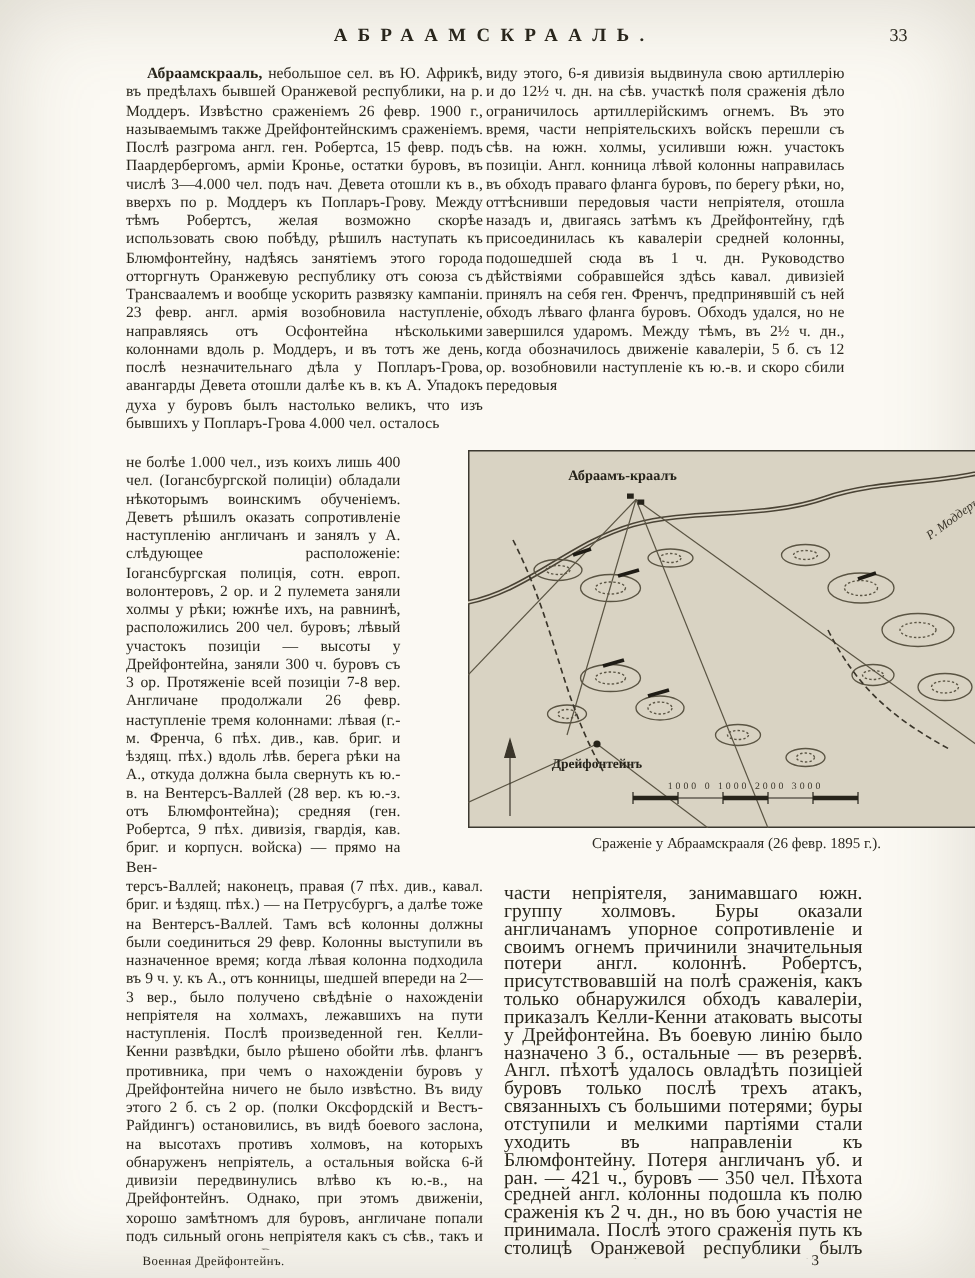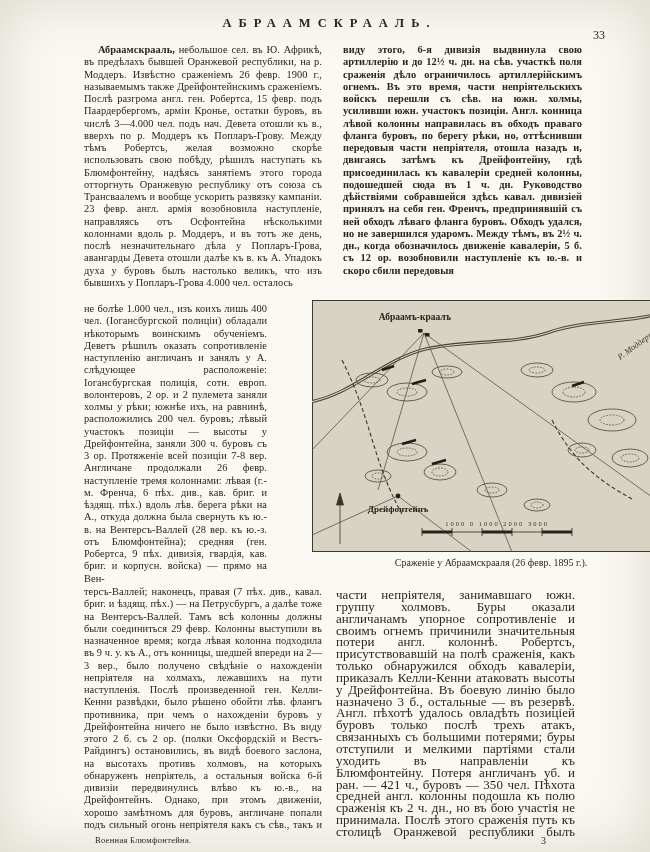--- a/index.html
+++ b/index.html
@@ -10,34 +10,34 @@
     margin: 0 auto;
     background: #fbf9f3;
     box-shadow: inset 0 0 60px rgba(110,100,75,.22);
     font-family: "Liberation Serif", "DejaVu Serif", serif;
     color: #29261c;
     overflow: hidden;
     padding-left: 28px;
   }
   .running-head { position:absolute; left:84px; top:16px; width:521px; height:16px; }
   .rh-title { position:absolute; left:0; width:491px; text-align:center; font-size:12.5px; font-weight:bold; letter-spacing:7px; white-space:nowrap; }
-  .rh-page { position:absolute; right:0; top:12px; font-size:12px;margin-left:20px; }
+  .rh-page { position:absolute; right:0; top:0; font-size:12px;margin-left:20px; }
 
   .tx {
     position:absolute;
     text-align: justify;
     font-size:10.4px;
     line-height:12.25px;
     letter-spacing:.05px;
     overflow:hidden;
   }
   .l1 { left:84px;  top:44px;  width:238px; height:259px; text-indent:14px; }
   .l2 { left:84px;  top:303px; width:183px; height:283px; }
   .l3 { left:84px;  top:586px; width:238px; height:247px; }
-  .r1 { left:343px; top:44px;  width:239px; height:256px;font-weight:bold; }
+  .r1 { left:324px; top:44px;  width:239px; height:256px; }
   .r2 { left:336px; top:589px; width:239px; height:250px; font-size:13px; line-height:11.85px; }
   .lead { font-weight:bold; }
 
   .figure { position:absolute; left:271px; top:300px; width:358px;margin-left:41px; }
   .map { display:block; }
   .caption { margin-top:5px; text-align:center; font-size:10px; color:#2b2820; }
 
   .footer-left  { position:absolute; left:95px;  bottom:7px; font-size:8.5px; letter-spacing:.3px; }
   .footer-right { position:absolute; left:541px; bottom:6px; font-size:10px; }
 
@@ -152,16 +152,16 @@
 
       <text class="map-label-bold" x="103" y="20" text-anchor="middle">Абраамъ-краалъ</text>
       <text class="map-label-river" transform="translate(308,60) rotate(-36)">Р. Моддеръ</text>
       <text class="map-label-town" x="86" y="212" text-anchor="middle">Дрейфонтейнъ</text>
     </svg>
     <div class="caption">Сраженіе у Абраамскрааля (26 февр. 1895 г.).</div>
   </div>
 
   <div class="tx r2">части непріятеля, занимавшаго южн. группу холмовъ. Буры оказали англичанамъ упорное сопротивленіе и своимъ огнемъ причинили значительныя потери англ. колоннѣ. Робертсъ, присутствовавшій на полѣ сраженія, какъ только обнаружился обходъ кавалеріи, приказалъ Келли-Кенни атаковать высоты у Дрейфонтейна. Въ боевую линію было назначено 3 б., остальные — въ резервѣ. Англ. пѣхотѣ удалось овладѣть позиціей буровъ только послѣ трехъ атакъ, связанныхъ съ большими потерями; буры отступили и мелкими партіями стали уходить въ направленіи къ Блюмфонтейну. Потеря англичанъ уб. и ран. — 421 ч., буровъ — 350 чел. Пѣхота средней англ. колонны подошла къ полю сраженія къ 2 ч. дн., но въ бою участія не принимала. Послѣ этого сраженія путь къ столицѣ Оранжевой республики былъ открытъ, и Робертсъ на слѣдующій день продолжалъ наступленіе, окончившееся 29 фев. занятіемъ Блюмфонтейна. (А. Виноградскій. Англо-бурская война въ Ю. Африкѣ, вып. II, 1902 г.).</div>
 
-  <div class="footer-left">Военная Блюмфонтейна.</div>
+  <div class="footer-left">Военная Дрейфонтейнъ.</div>
   <div class="footer-right">3</div>
 
 </div>
 
 </body></html>

